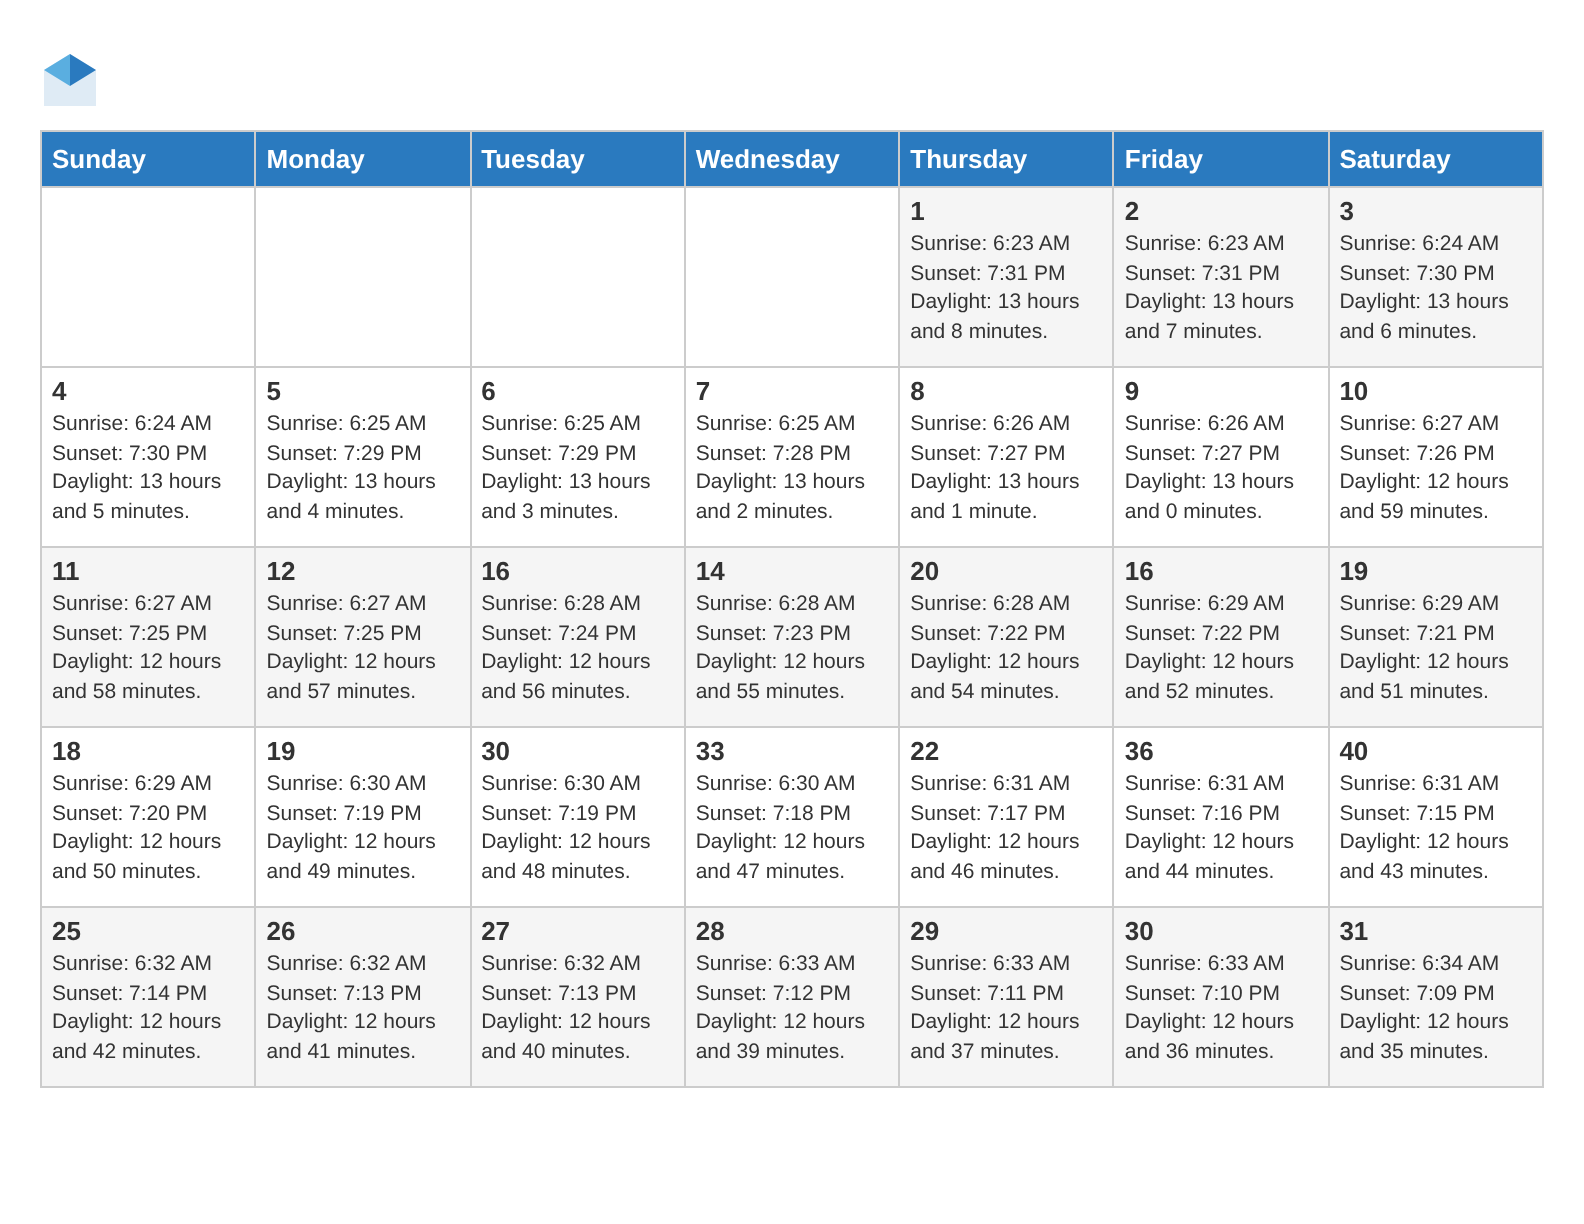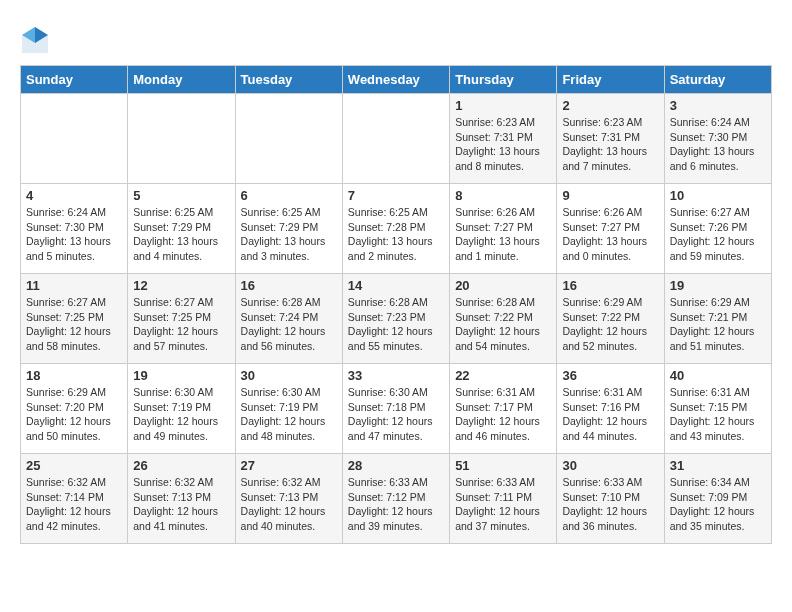--- a/index.html
+++ b/index.html
@@ -333,21 +333,21 @@
 and 40 minutes.</div>
         </td>
         <td>
           <div class="day-number">28</div>
           <div class="cell-content" style="white-space: pre-line;">Sunrise: 6:33 AM
 Sunset: 7:12 PM
 Daylight: 12 hours
 and 39 minutes.</div>
         </td>
         <td>
-          <div class="day-number">51</div>
+          <div class="day-number">29</div>
           <div class="cell-content" style="white-space: pre-line;">Sunrise: 6:33 AM
 Sunset: 7:11 PM
 Daylight: 12 hours
 and 37 minutes.</div>
         </td>
         <td>
           <div class="day-number">30</div>
           <div class="cell-content" style="white-space: pre-line;">Sunrise: 6:33 AM
 Sunset: 7:10 PM
 Daylight: 12 hours

